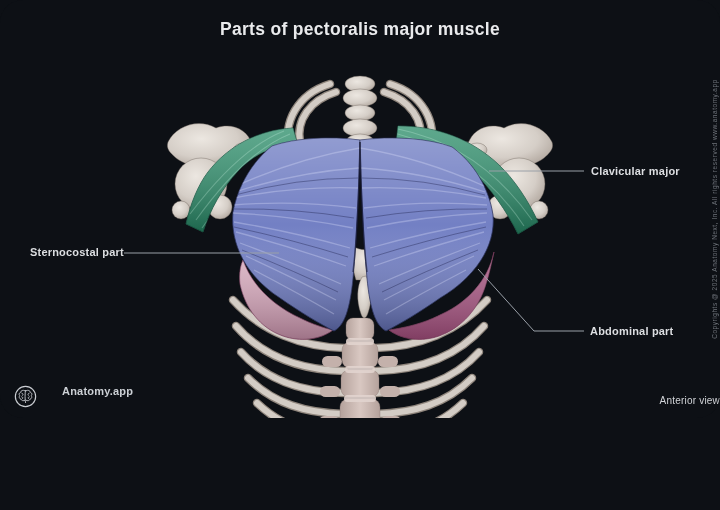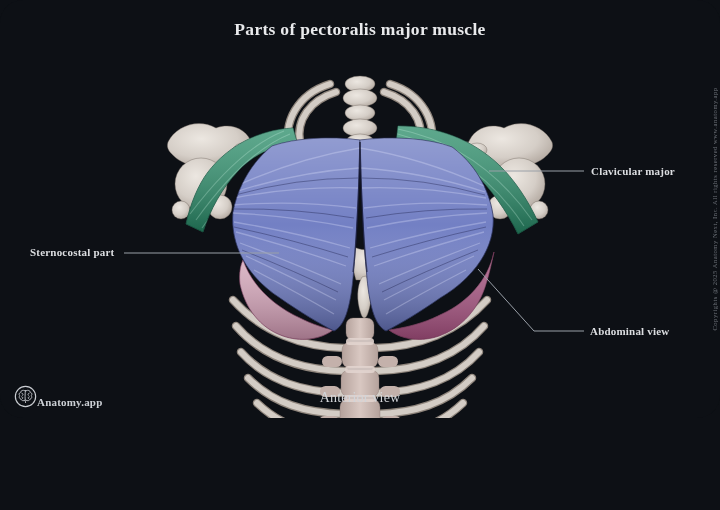--- a/index.html
+++ b/index.html
@@ -1,40 +1,40 @@
 <!DOCTYPE html>
 <html><head>
 <meta charset="utf-8">
 <style>
   html,body{margin:0;padding:0;background:#0d1015;}
   .canvas{
     position:relative;width:720px;height:418px;overflow:hidden;
-    background:#0d1015;font-family:Liberation Serif, serif;border-radius:23px;
+    background:#0d1015;font-family:Liberation Sans, sans-serif;border-radius:23px;
     -webkit-font-smoothing:antialiased;
   }
   .stage{position:absolute;left:0;top:0;}
   .title{
     position:absolute;top:19px;left:0;width:100%;margin:0;
     text-align:center;font-size:17.5px;font-weight:700;color:#e9eaec;
     letter-spacing:.3px;
   }
   .part-label{
     position:absolute;font-size:11px;font-weight:700;color:#dcdee1;
     letter-spacing:.2px;white-space:nowrap;
   }
   .label-clavicular{left:591px;top:165px;}
   .label-sternocostal{left:20px;top:246px;margin-left:10px;}
   .label-abdominal{left:590px;top:325px;}
   .footer-brand{
-    position:absolute;left:14px;bottom:10px;display:flex;align-items:flex-end;gap:0;
+    position:absolute;left:14px;bottom:10px;display:flex;align-items:flex-start;gap:25px;
   }
   .brand-text{font-size:11px;font-weight:600;color:#ccd0d5;letter-spacing:.2px;}
   .view-caption{
-    position:absolute;bottom:12px;left:0;width:100%;text-align:center;
-    font-size:14px;font-weight:500;color:#d2d4d8;letter-spacing:.2px;
+    position:absolute;bottom:12px;left:0;width:100%;text-align:right;
+    font-size:10px;font-weight:500;color:#d2d4d8;letter-spacing:.2px;
   }
   .copyright{
     position:absolute;right:2px;top:50%;
     writing-mode:vertical-rl;transform:translateY(-50%) rotate(180deg);
     font-size:6.5px;color:#6e737a;letter-spacing:.55px;white-space:nowrap;
   }
   .fiber-light{stroke:rgba(228,233,255,.30);stroke-width:1.3;fill:none;}
   .fiber-dark{stroke:rgba(25,30,70,.38);stroke-width:1;fill:none;}
   .fiber-green{stroke:rgba(220,255,240,.26);stroke-width:1.1;fill:none;}
   .rib-under{stroke:#8f857c;stroke-width:8.5;fill:none;stroke-linecap:round;}
@@ -281,21 +281,21 @@
       <line x1="489" y1="171" x2="584" y2="171" stroke="#9aa0a8"></line>
       <line x1="124" y1="253" x2="279" y2="253" stroke="#9aa0a8"></line>
       <polyline points="478,269 534,331 584,331" stroke="#9aa0a8"></polyline>
     </g>
   </svg>
 
   <h1 class="title">Parts of pectoralis major muscle</h1>
 
   <div class="part-label label-clavicular">Clavicular major</div>
   <div class="part-label label-sternocostal">Sternocostal part</div>
-  <div class="part-label label-abdominal">Abdominal view</div>
+  <div class="part-label label-abdominal">Abdominal part</div>
 
   <div class="footer-brand">
     <svg viewBox="0 0 24 24" width="23" height="23">
       <circle cx="12" cy="12" r="10.6" fill="none" stroke="#c9ccd1" stroke-width="1.2"></circle>
       <g stroke="#c9ccd1" stroke-width="0.9" fill="none" stroke-linecap="round">
         <path d="M12,5.6 C11.4,8 11.4,16 12,18.4"></path>
         <path d="M11.5,6 C9.2,4.8 7.2,5.8 6.9,7.7 C5.2,8.1 4.8,10.2 6,11.2 C4.9,12.4 5.5,14.3 7.2,14.7 C7.8,16.4 9.9,17 11.5,15.9"></path>
         <path d="M12.5,6 C14.8,4.8 16.8,5.8 17.1,7.7 C18.8,8.1 19.2,10.2 18,11.2 C19.1,12.4 18.5,14.3 16.8,14.7 C16.2,16.4 14.1,17 12.5,15.9"></path>
         <path d="M8.2,8.5 C9.4,8.8 9.8,9.9 9.1,10.8 M8,12.3 C9.2,12.5 9.6,13.4 8.9,14.2"></path>
         <path d="M15.8,8.5 C14.6,8.8 14.2,9.9 14.9,10.8 M16,12.3 C14.8,12.5 14.4,13.4 15.1,14.2"></path>

